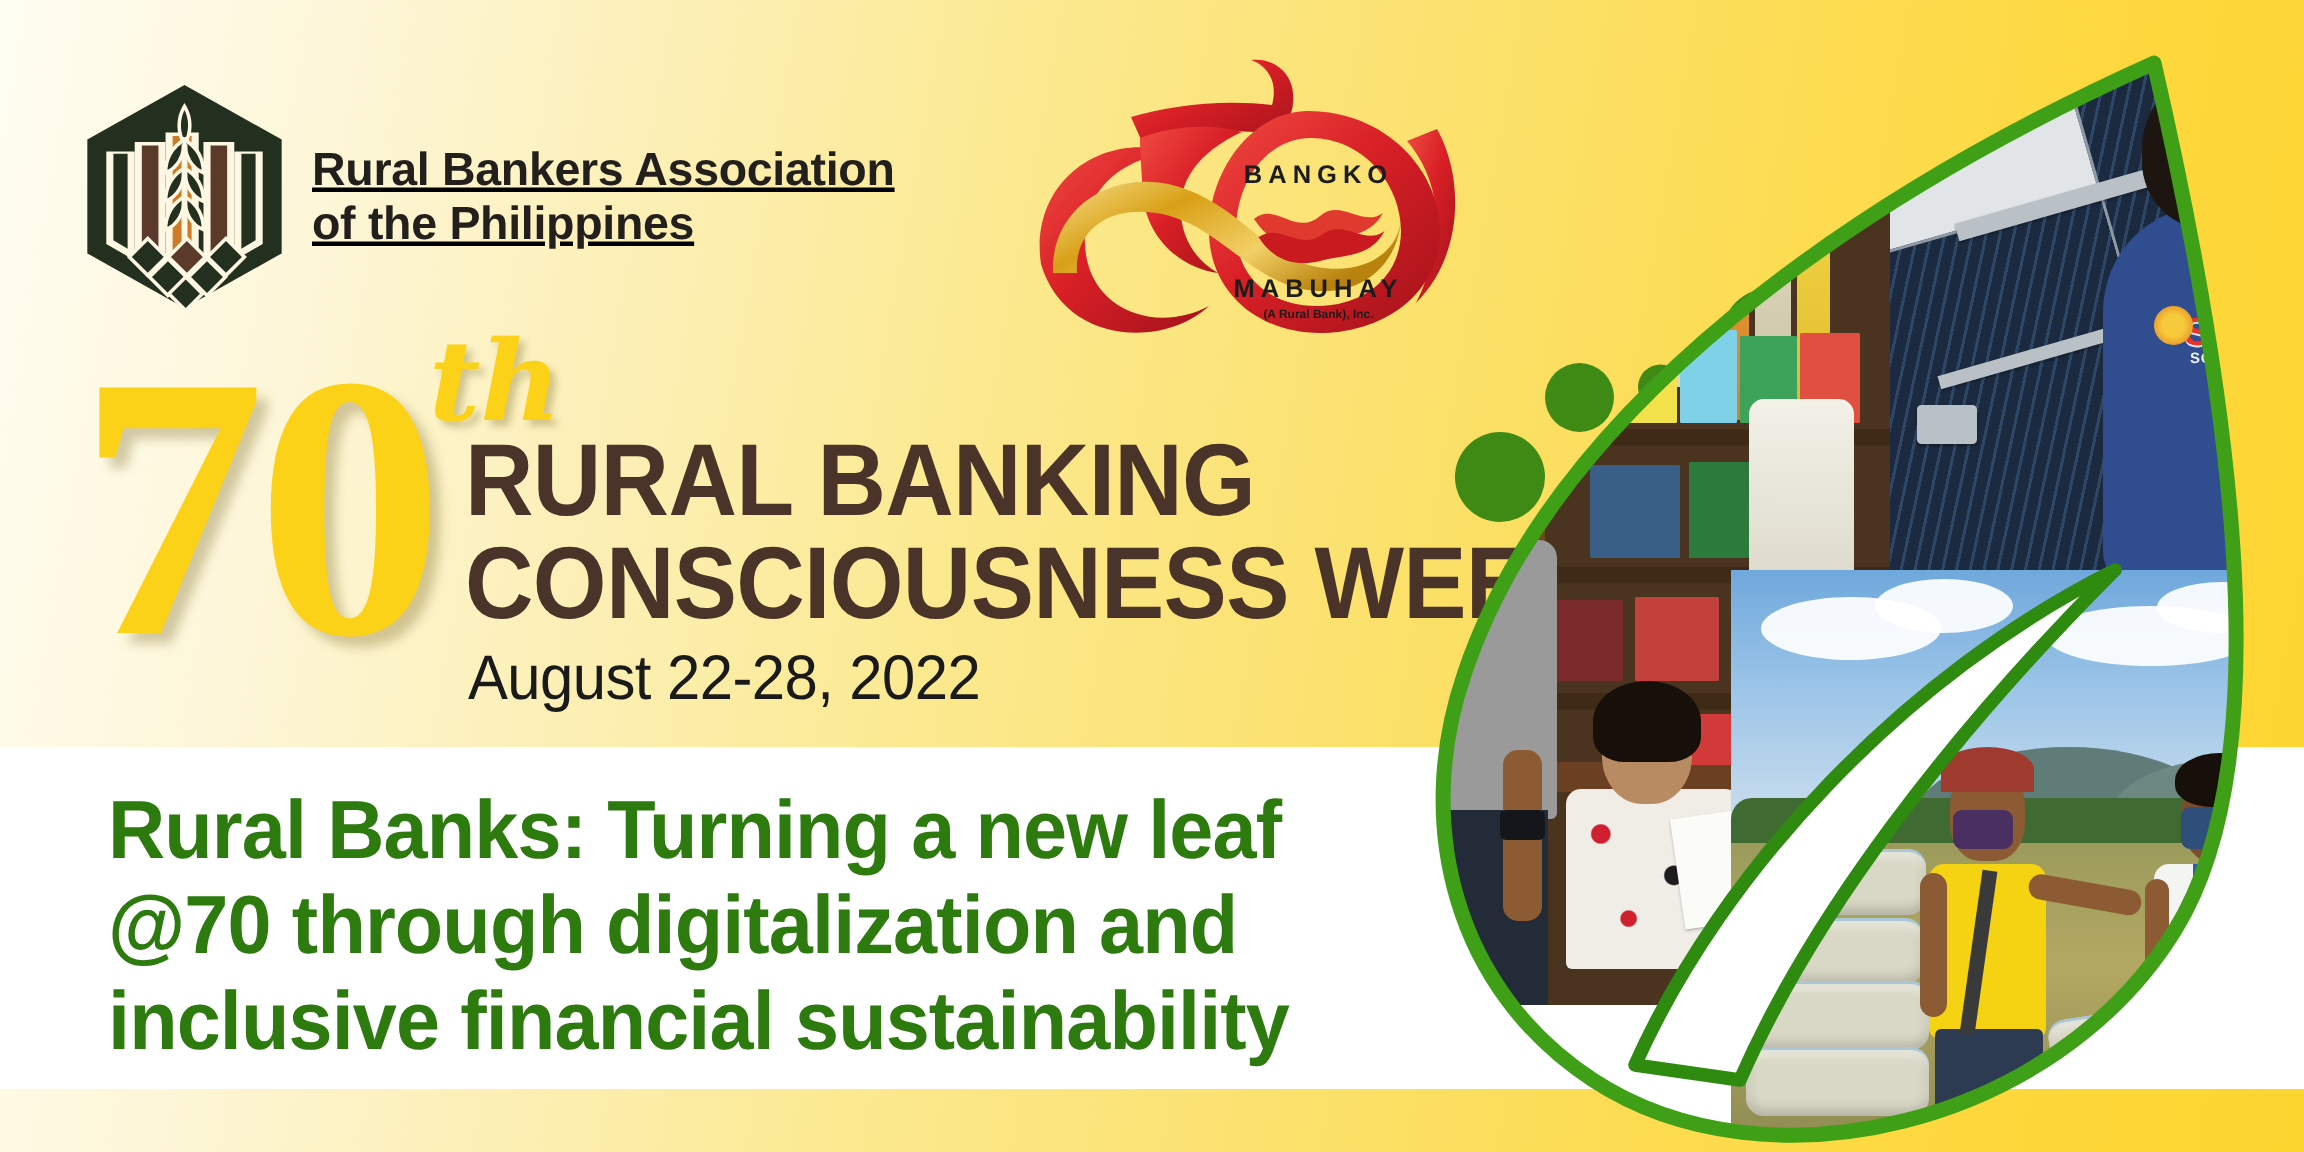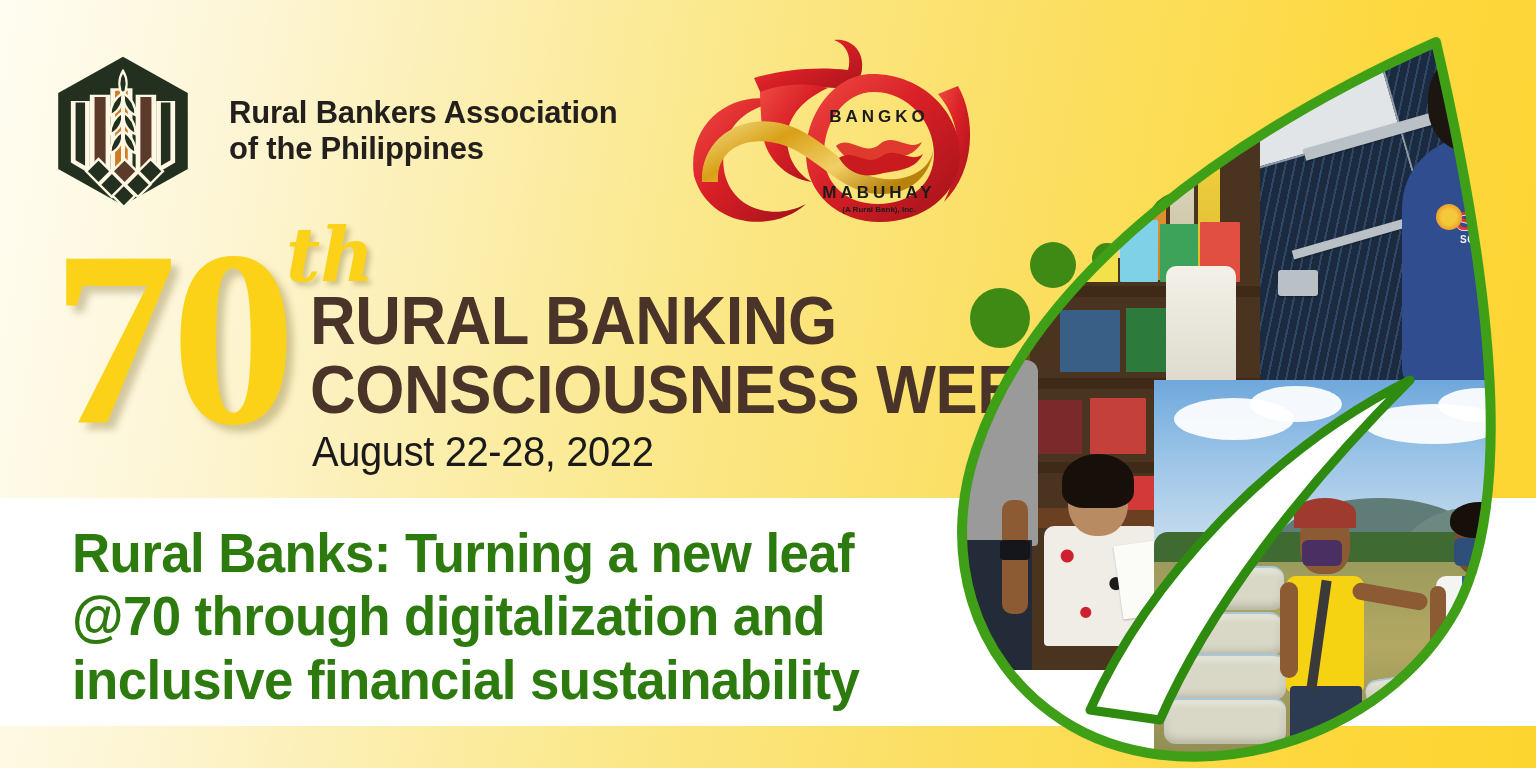--- a/index.html
+++ b/index.html
@@ -34,21 +34,22 @@
     background: #ffffff;
   }
 
   
   .rbap-block {
     position: absolute;
     left: 44px;
     top: 52px;
     display: flex;
     align-items: center;
-    gap: 27px;
+    gap: 6px;
+    text-decoration: underline;
   }
   .rbap-mark { width: 158px; height: 158px; display: block; }
   .rbap-text {
     color: #231f1c;
     font-size: 31px;
     font-weight: bold;
     line-height: 1.16;
     letter-spacing: -0.2px;
     white-space: pre-line;
   }

